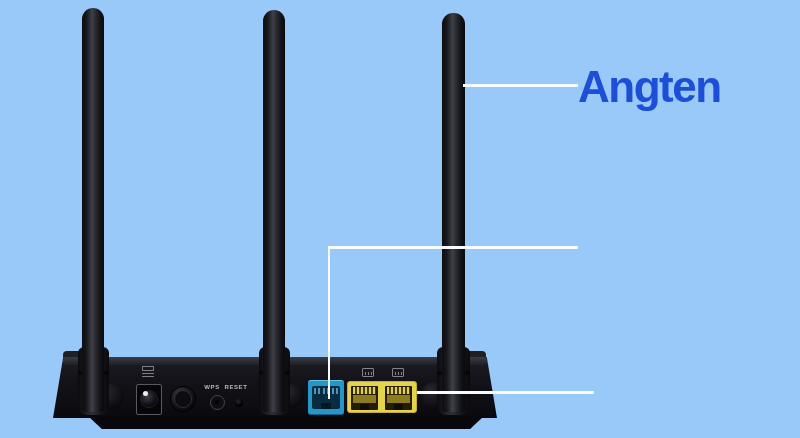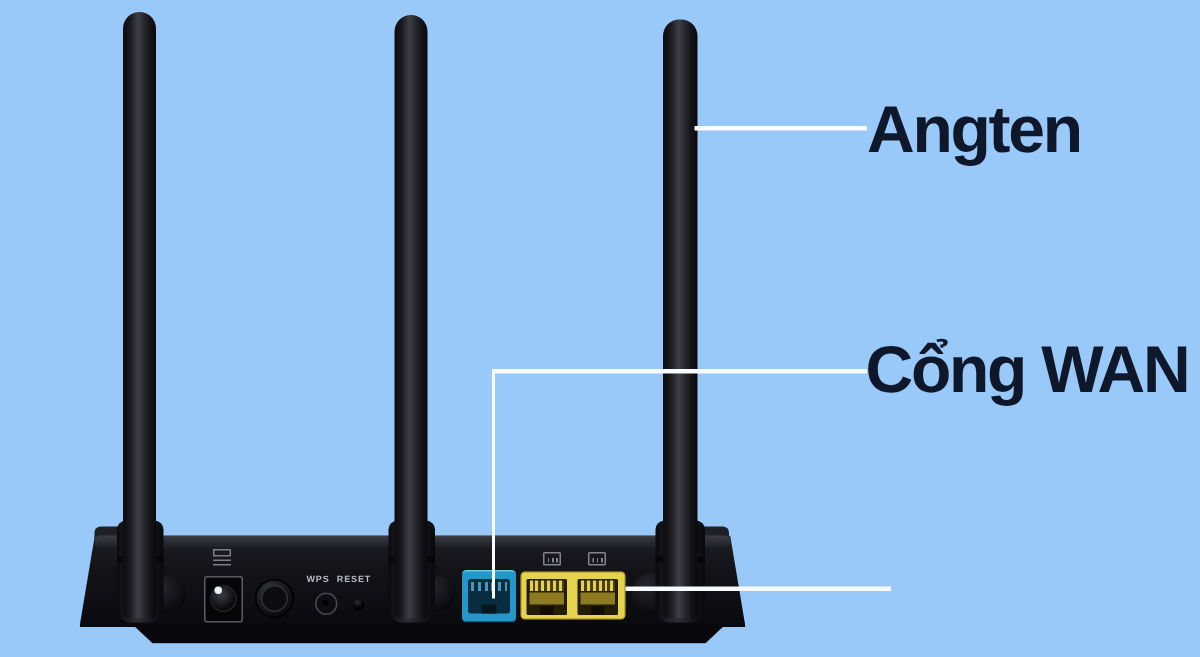--- a/index.html
+++ b/index.html
@@ -97,21 +97,21 @@
   .lanopen .mid{position:absolute;left:2px;top:9px;width:23px;height:8px;background:#8d7b22;}
   .lanopen .notch{position:absolute;left:9px;bottom:0;width:9px;height:6px;background:#120d02;}
 
   
   .cline{background:#f8fbff;z-index:10;}
   .l-ant{left:463px;top:84px;width:115px;height:2.5px;}
   .l-wan-h{left:327.5px;top:246px;width:250px;height:2.5px;}
   .l-wan-v{left:327.5px;top:246px;width:2.5px;height:153px;}
   .l-lan{left:417px;top:391px;width:177px;height:2.5px;}
   .clabel{
-    z-index:11;color:#0f172a;font-weight:bold;font-size:44px;line-height:44px;
+    z-index:11;color:#1d4ed8;font-weight:bold;font-size:44px;line-height:44px;
     letter-spacing:-1.5px;white-space:nowrap;
   }
   .lab-ant{left:578px;top:65px;}
   .lab-wan{left:577px;top:225px;}
   .lab-lan{left:594px;top:373px;}
 </style>
 </head>
 <body>
 
 <div class="stage">
@@ -188,15 +188,14 @@
       <div class="notch"></div>
     </div>
   </div>
 
   <div class="abs cline l-ant"></div>
   <div class="abs cline l-wan-h"></div>
   <div class="abs cline l-wan-v"></div>
   <div class="abs cline l-lan"></div>
 
   <div class="abs clabel lab-ant">Angten</div>
-  <div class="abs clabel lab-wan">Cổng WAN</div>
 
 </div>
 
 </body></html>

